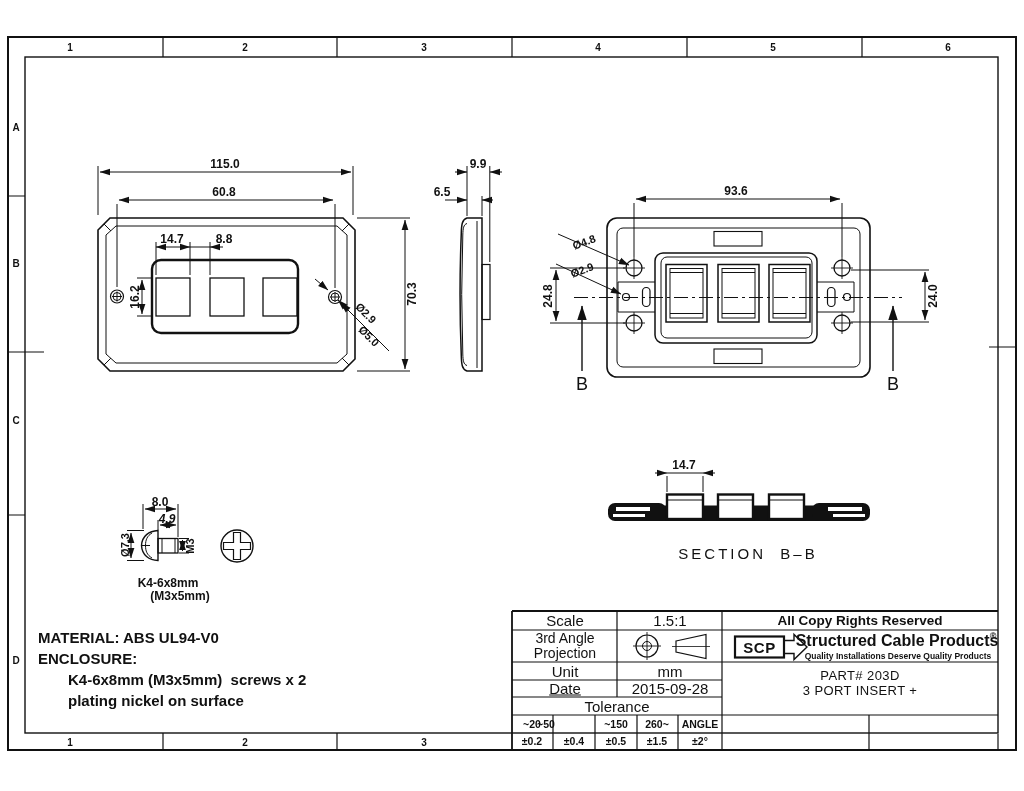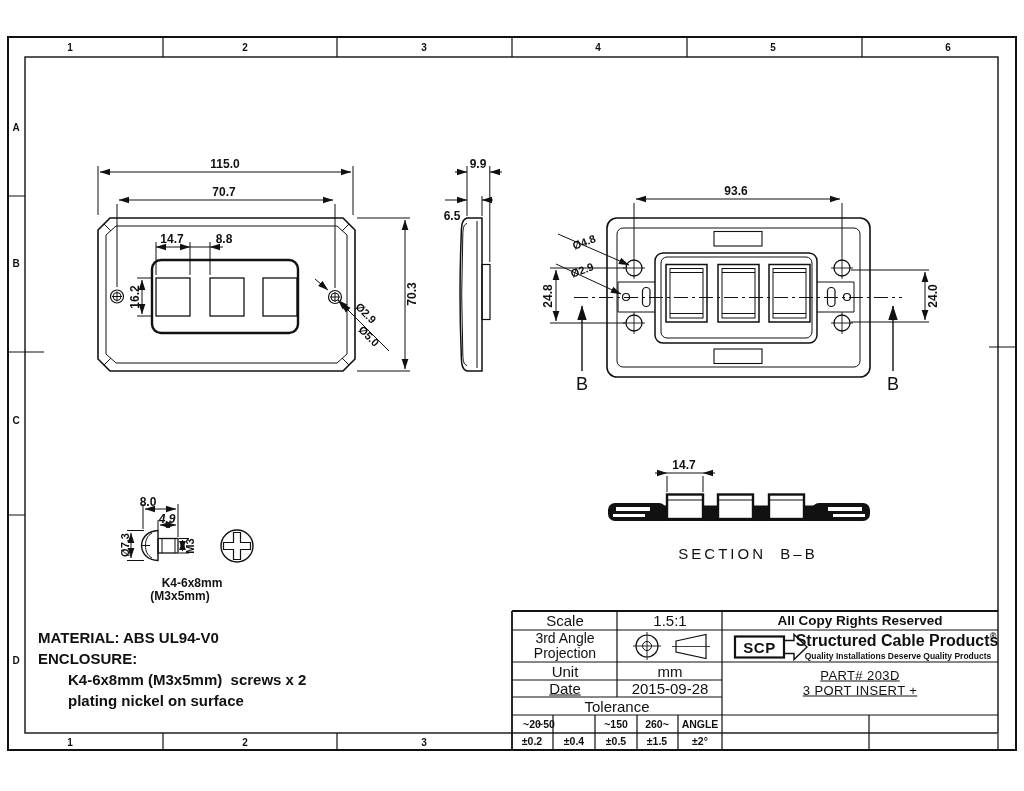--- a/index.html
+++ b/index.html
@@ -18,21 +18,21 @@
   .note{transform:translate(0,-50%);font:bold 15px "Liberation Sans",sans-serif;}
   .tlabel{font:400 15px "Liberation Sans",sans-serif;}
   .tproj{font:400 14px "Liberation Sans",sans-serif;line-height:15px;white-space:normal;
          width:90px;text-align:center;}
   .tolh{font:bold 10.5px "Liberation Sans",sans-serif;}
   .rights{font:bold 13.5px "Liberation Sans",sans-serif;}
   .company{font:bold 16px "Liberation Sans",sans-serif;letter-spacing:0px;}
   .reg{font:bold 9px "Liberation Sans",sans-serif;}
   .tagline{font:bold 8.5px "Liberation Sans",sans-serif;}
   .scp{font:bold 15px "Liberation Sans",sans-serif;letter-spacing:.5px;}
-  .part{font:400 13px "Liberation Sans",sans-serif;letter-spacing:.4px;text-decoration:underline;}
+  .part{font:400 13px "Liberation Sans",sans-serif;letter-spacing:.4px;}
 </style>
 </head>
 <body>
 
 <div class="canvas">
 
 <svg width="1024" height="791" viewBox="0 0 1024 791">
   <defs>
     <marker id="arr" viewBox="0 0 10 8" refX="9.5" refY="4" markerWidth="11" markerHeight="8.5" orient="auto-start-reverse">
       <path d="M0,0.8 L9.8,4 L0,7.2 Z" fill="#111"></path>
@@ -226,44 +226,44 @@
 <div class="lbl grid" style="left:948px;top:47px;">6</div>
 <div class="lbl grid" style="left:70px;top:742px;">1</div>
 <div class="lbl grid" style="left:245px;top:742px;">2</div>
 <div class="lbl grid" style="left:424px;top:742px;">3</div>
 <div class="lbl grid" style="left:16px;top:127px;">A</div>
 <div class="lbl grid" style="left:16px;top:263px;">B</div>
 <div class="lbl grid" style="left:16px;top:420px;">C</div>
 <div class="lbl grid" style="left:16px;top:660px;">D</div>
 
 <div class="lbl" style="left:225px;top:164px;">115.0</div>
-<div class="lbl" style="left:224px;top:192px;">70.7</div>
+<div class="lbl" style="left:224px;top:192px;">60.8</div>
 <div class="lbl" style="left:172px;top:239px;">14.7</div>
 <div class="lbl" style="left:224px;top:239px;">8.8</div>
 <div class="lbl v" style="left:135px;top:297px;">16.2</div>
 <div class="lbl v" style="left:412px;top:294px;">70.3</div>
 <div class="lbl d45 phi" style="left:366px;top:313px;">Ø2.9</div>
 <div class="lbl d45 phi" style="left:369px;top:336px;">Ø5.0</div>
 
 <div class="lbl" style="left:478px;top:164px;">9.9</div>
-<div class="lbl" style="left:452px;top:192px;margin-top:24px;">6.5</div>
+<div class="lbl" style="left:442px;top:192px;">6.5</div>
 
 <div class="lbl" style="left:736px;top:191px;">93.6</div>
 <div class="lbl dm20 phi" style="left:584px;top:242px;">Ø4.8</div>
 <div class="lbl dm20 phi" style="left:582px;top:270px;">Ø2.9</div>
 <div class="lbl v" style="left:548px;top:296px;">24.8</div>
 <div class="lbl v" style="left:933px;top:296px;">24.0</div>
 <div class="lbl cadB" style="left:582px;top:384px;">B</div>
 <div class="lbl cadB" style="left:893px;top:384px;">B</div>
 
-<div class="lbl" style="left:148px;top:502px;">8.0</div>
+<div class="lbl" style="left:160px;top:502px;">8.0</div>
 <div class="lbl" style="left:167px;top:519px;font-style:italic;">4.9</div>
 <div class="lbl v phi" style="left:125px;top:545px;">Ø7.3</div>
 <div class="lbl v phi" style="left:190px;top:546px;">M3</div>
-<div class="lbl" style="left:192px;top:583px;">K4-6x8mm</div>
+<div class="lbl" style="left:168px;top:583px;">K4-6x8mm</div>
 <div class="lbl" style="left:180px;top:596px;">(M3x5mm)</div>
 
 <div class="lbl" style="left:684px;top:465px;">14.7</div>
 <div class="lbl cad" style="left:748px;top:553px;">SECTION  B–B</div>
 
 <div class="lbl note" style="left:38px;top:637px;">MATERIAL: ABS UL94-V0</div>
 <div class="lbl note" style="left:38px;top:658px;">ENCLOSURE:</div>
 <div class="lbl note" style="left:68px;top:679px;">K4-6x8mm (M3x5mm)  screws x 2</div>
 <div class="lbl note" style="left:68px;top:700px;">plating nickel on surface</div>
 

